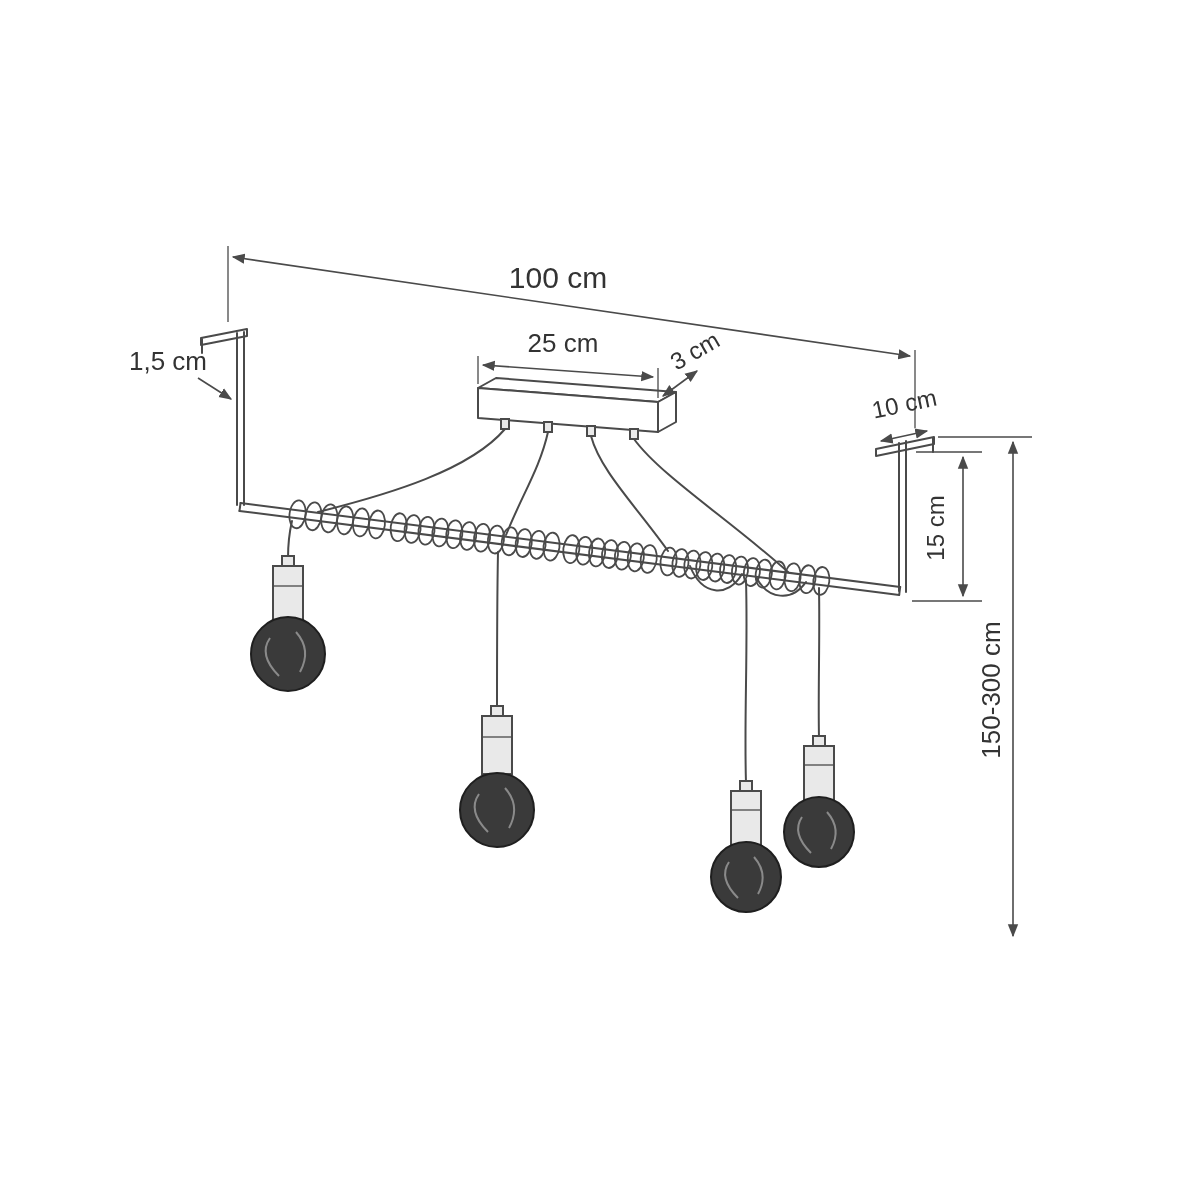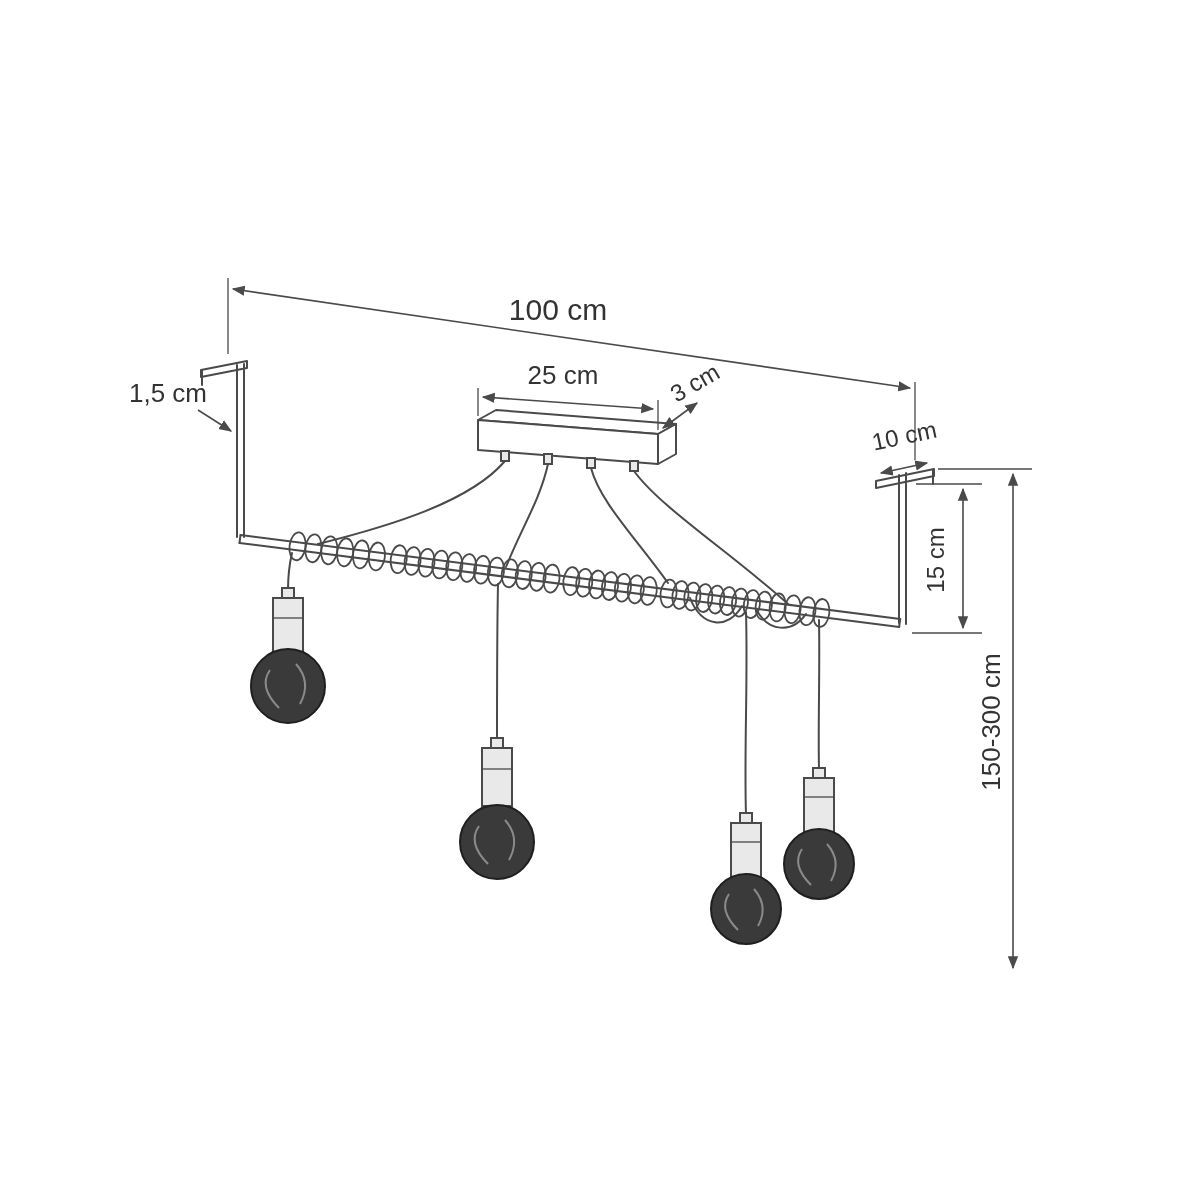--- a/index.html
+++ b/index.html
@@ -1,16 +1,16 @@
 <!DOCTYPE html>
 <html><head>
 <meta charset="utf-8">
 <style>
   html,body{margin:0;padding:0;background:#ffffff;}
-  .stage{width:1200px;height:1020px;position:relative;background:#ffffff;overflow:hidden;margin-top:32px;}
+  .stage{width:1200px;height:1020px;position:relative;background:#ffffff;overflow:hidden;}
   svg{display:block;}
   .ln{stroke:#4a4a4a;stroke-width:2;fill:none;stroke-linecap:round;}
   .thin{stroke:#4a4a4a;stroke-width:1.3;fill:none;}
   .dim{stroke:#4a4a4a;stroke-width:1.6;fill:none;}
   .face{fill:#ffffff;stroke:#4a4a4a;stroke-width:2;stroke-linejoin:round;}
   .socket{fill:#e9e9e9;stroke:#4a4a4a;stroke-width:2;}
   .bulb{fill:#3a3a3a;stroke:#1f1f1f;stroke-width:2;}
   .hl{stroke:#8a8a8a;stroke-width:2;fill:none;}
   .coil{stroke:#4a4a4a;stroke-width:1.8;fill:none;}
   .lbl{font-family:"Liberation Sans",sans-serif;font-size:26px;fill:#333333;}

